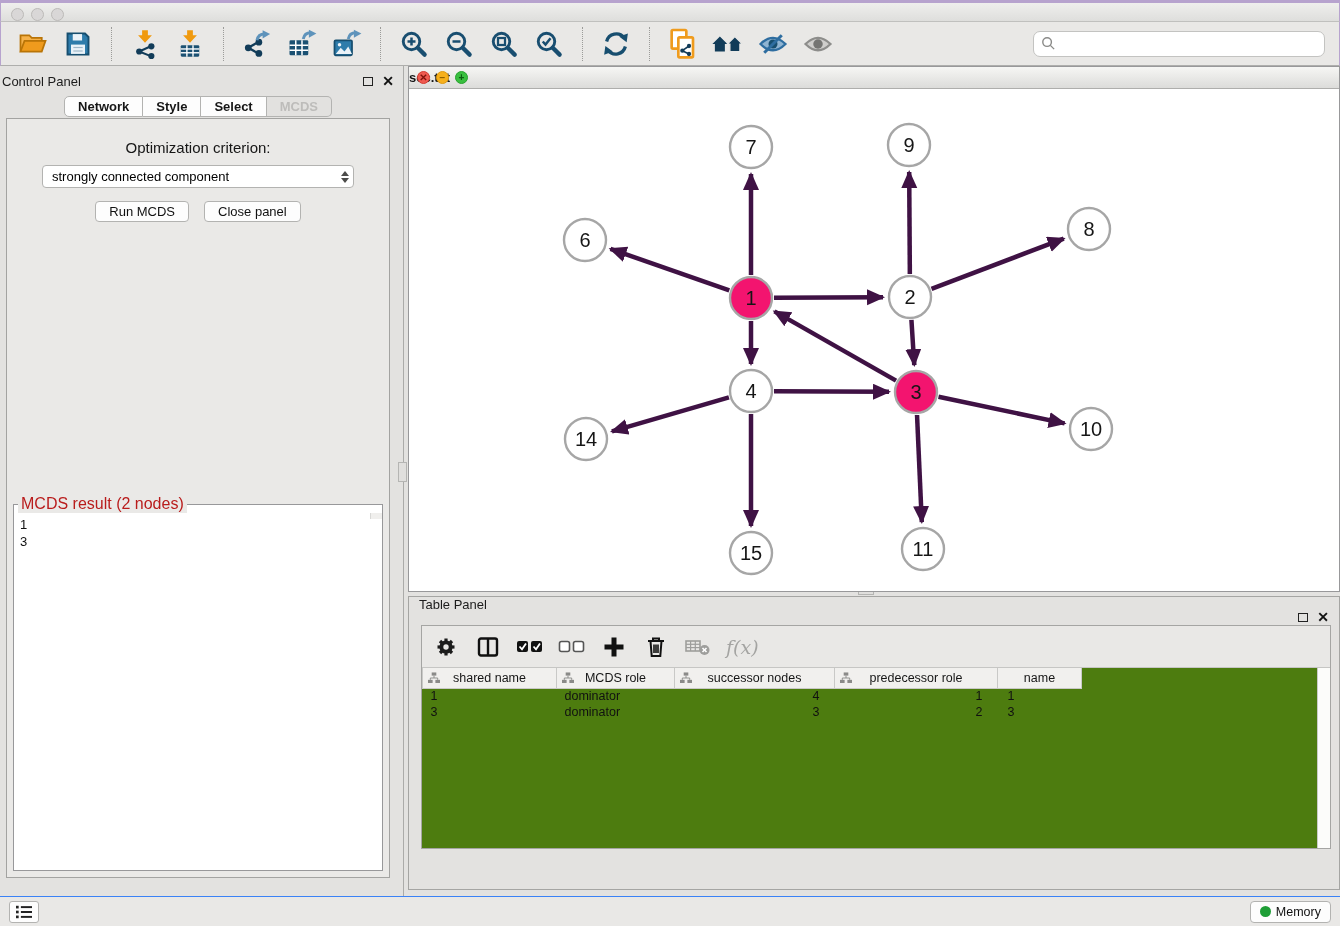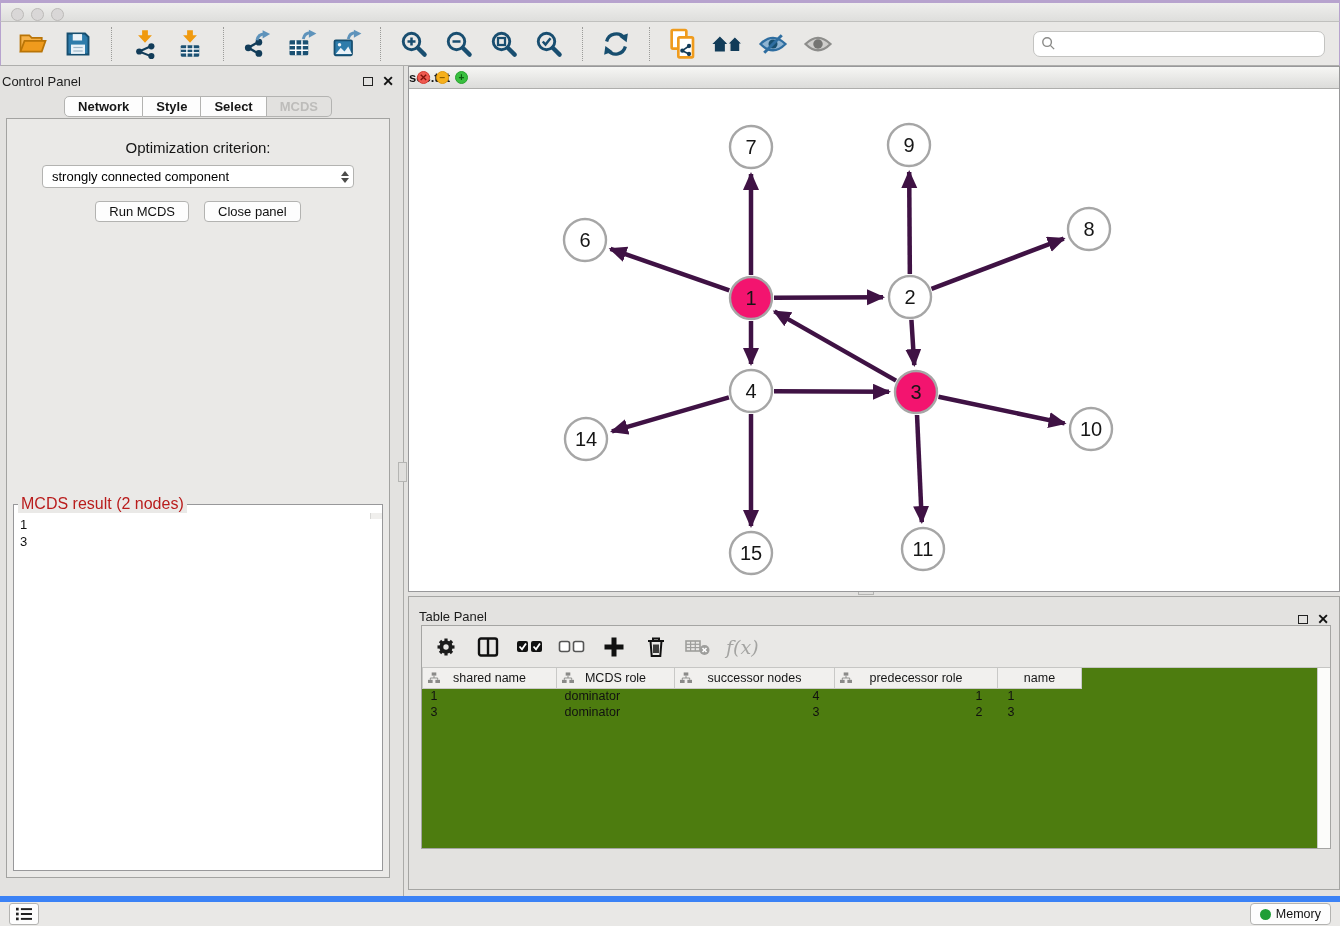--- a/index.html
+++ b/index.html
@@ -64,38 +64,38 @@
   .nw-traffic { position:absolute; left:8px; top:4px; display:flex; gap:6px; }
   .nw-dot { width:13px; height:13px; border-radius:50%; font-size:10px; font-weight:bold; text-align:center; line-height:12px; }
   .nw-dot.red { background:#ef5a50; border:1px solid #d33b31; color:#7e120b; }
   .nw-dot.yellow { background:#f6b01d; border:1px solid #dd9a10; color:#8a5d00; }
   .nw-dot.green { background:#39bf3f; border:1px solid #27a22e; color:#0c5e11; }
   .nw-canvas { position:relative; width:930px; height:502px; background:#fff; }
   .graph-node-label { font-size:20px; fill:#161616; text-anchor:middle; pointer-events:none; }
 
   
   .table-panel { position:absolute; left:408px; top:596px; width:932px; height:294px; background:#e3e2e0; border:1px solid #a5a5a3; }
-  .tp-header { height:27px; display:flex; align-items:flex-end; padding:0 10px; font-size:13px; color:#1c1c1c; }
+  .tp-header { height:27px; display:flex; align-items:flex-start; padding:0 10px; font-size:13px; color:#1c1c1c;flex-direction:column; }
   .tp-box { margin:1px 8px 0 12px; height:224px; background:#4d7c0f; border:1px solid #a5a5a3; position:relative; overflow:hidden; }
   .tp-toolbar { height:42px; background:#e9e8e6; border-bottom:1px solid #c6c6c4; display:flex; align-items:center; padding:0 10px; gap:14px; }
   .tp-btn { width:28px; height:28px; display:flex; align-items:center; justify-content:center; }
   .fx-label { font-family:"DejaVu Serif", serif; font-style:italic; font-size:19px; color:#a4a4a2; }
   .tp-table { border-collapse:collapse; table-layout:fixed; font-size:12.5px; color:#111; }
   .tp-table th { background:#f1f0ee; border:1px solid #c9c9c7; border-top:none; height:20px;
     font-weight:normal; font-size:12.5px; color:#161616; position:relative; }
   .tp-table th .hdr-ico { position:absolute; left:5px; top:4px; }
   .tp-table td { height:16px; padding:0 8px; white-space:nowrap; overflow:hidden; }
   .c0 { width:134px; } .c1 { width:118px; } .c2 { width:160px; } .c3 { width:163px; } .c4 { width:84px; }
   td.c2, td.c3 { text-align:right; padding-right:15px; }
   td.c4 { padding-left:10px; }
   .tp-vscroll { position:absolute; top:42px; right:0; bottom:0; width:13px; background:#fcfcfa; border-left:1px solid #cbcbc9; }
   .tp-tabs { margin-top:17px; display:flex; justify-content:center; }
 
   
-  .statusbar { position:absolute; left:0; top:896px; width:1340px; height:30px; background:#e9e8e6; border-top:6px solid #3b82f6;
+  .statusbar { position:absolute; left:0; top:896px; width:1340px; height:30px; background:#e9e8e6; border-top:1px solid #3b82f6;
     display:flex; align-items:center; padding:0 9px; }
   .sb-left-btn { width:30px; height:22px; background:#fdfdfd; border:1px solid #b3b3b1; border-radius:3px;
     display:flex; align-items:center; justify-content:center; }
   .memory-btn { margin-left:auto; height:22px; background:#fdfdfd; border:1px solid #b3b3b1; border-radius:4px;
     display:flex; align-items:center; gap:5px; padding:0 9px; font-size:12.5px; color:#111; }
   .mem-dot { width:11px; height:11px; border-radius:50%; background:#1f9e36; }
 </style>
 </head>
 <body>
 

